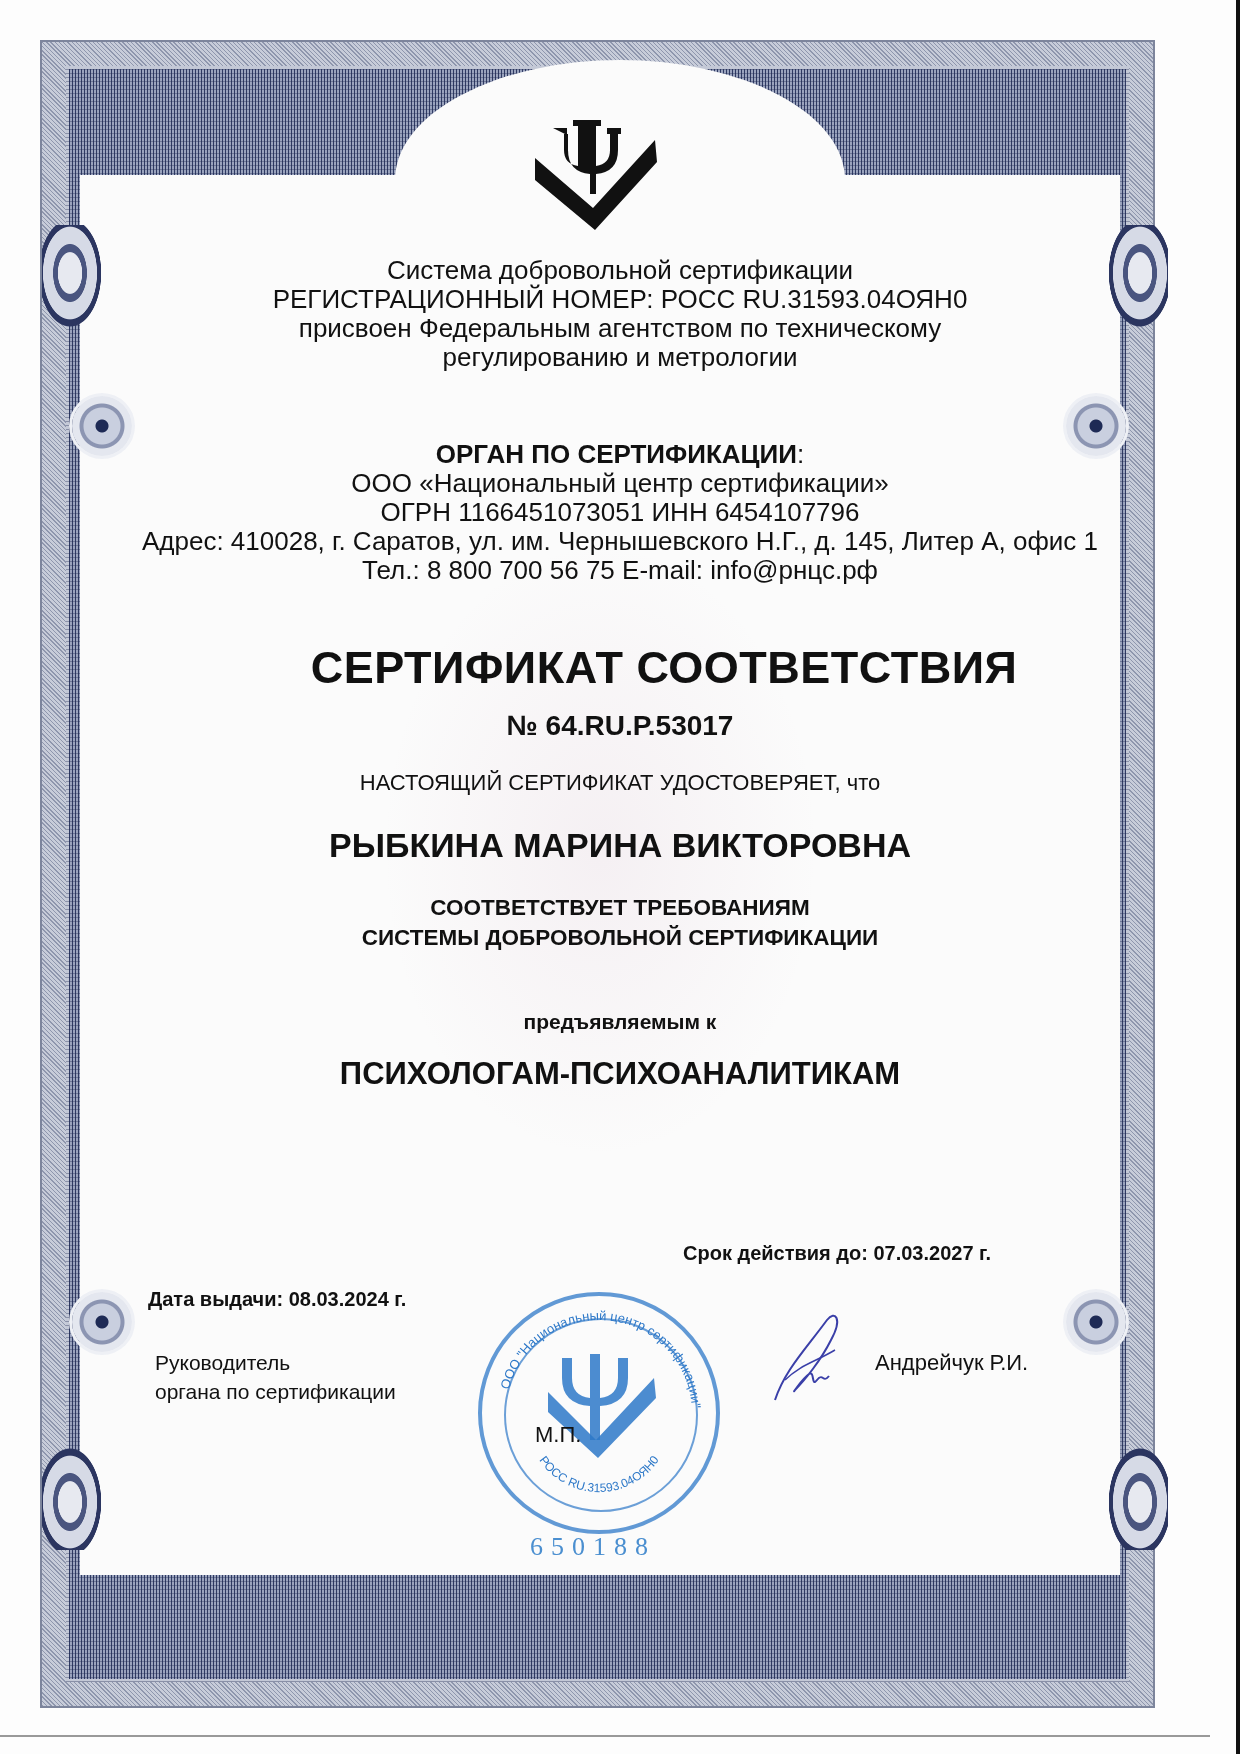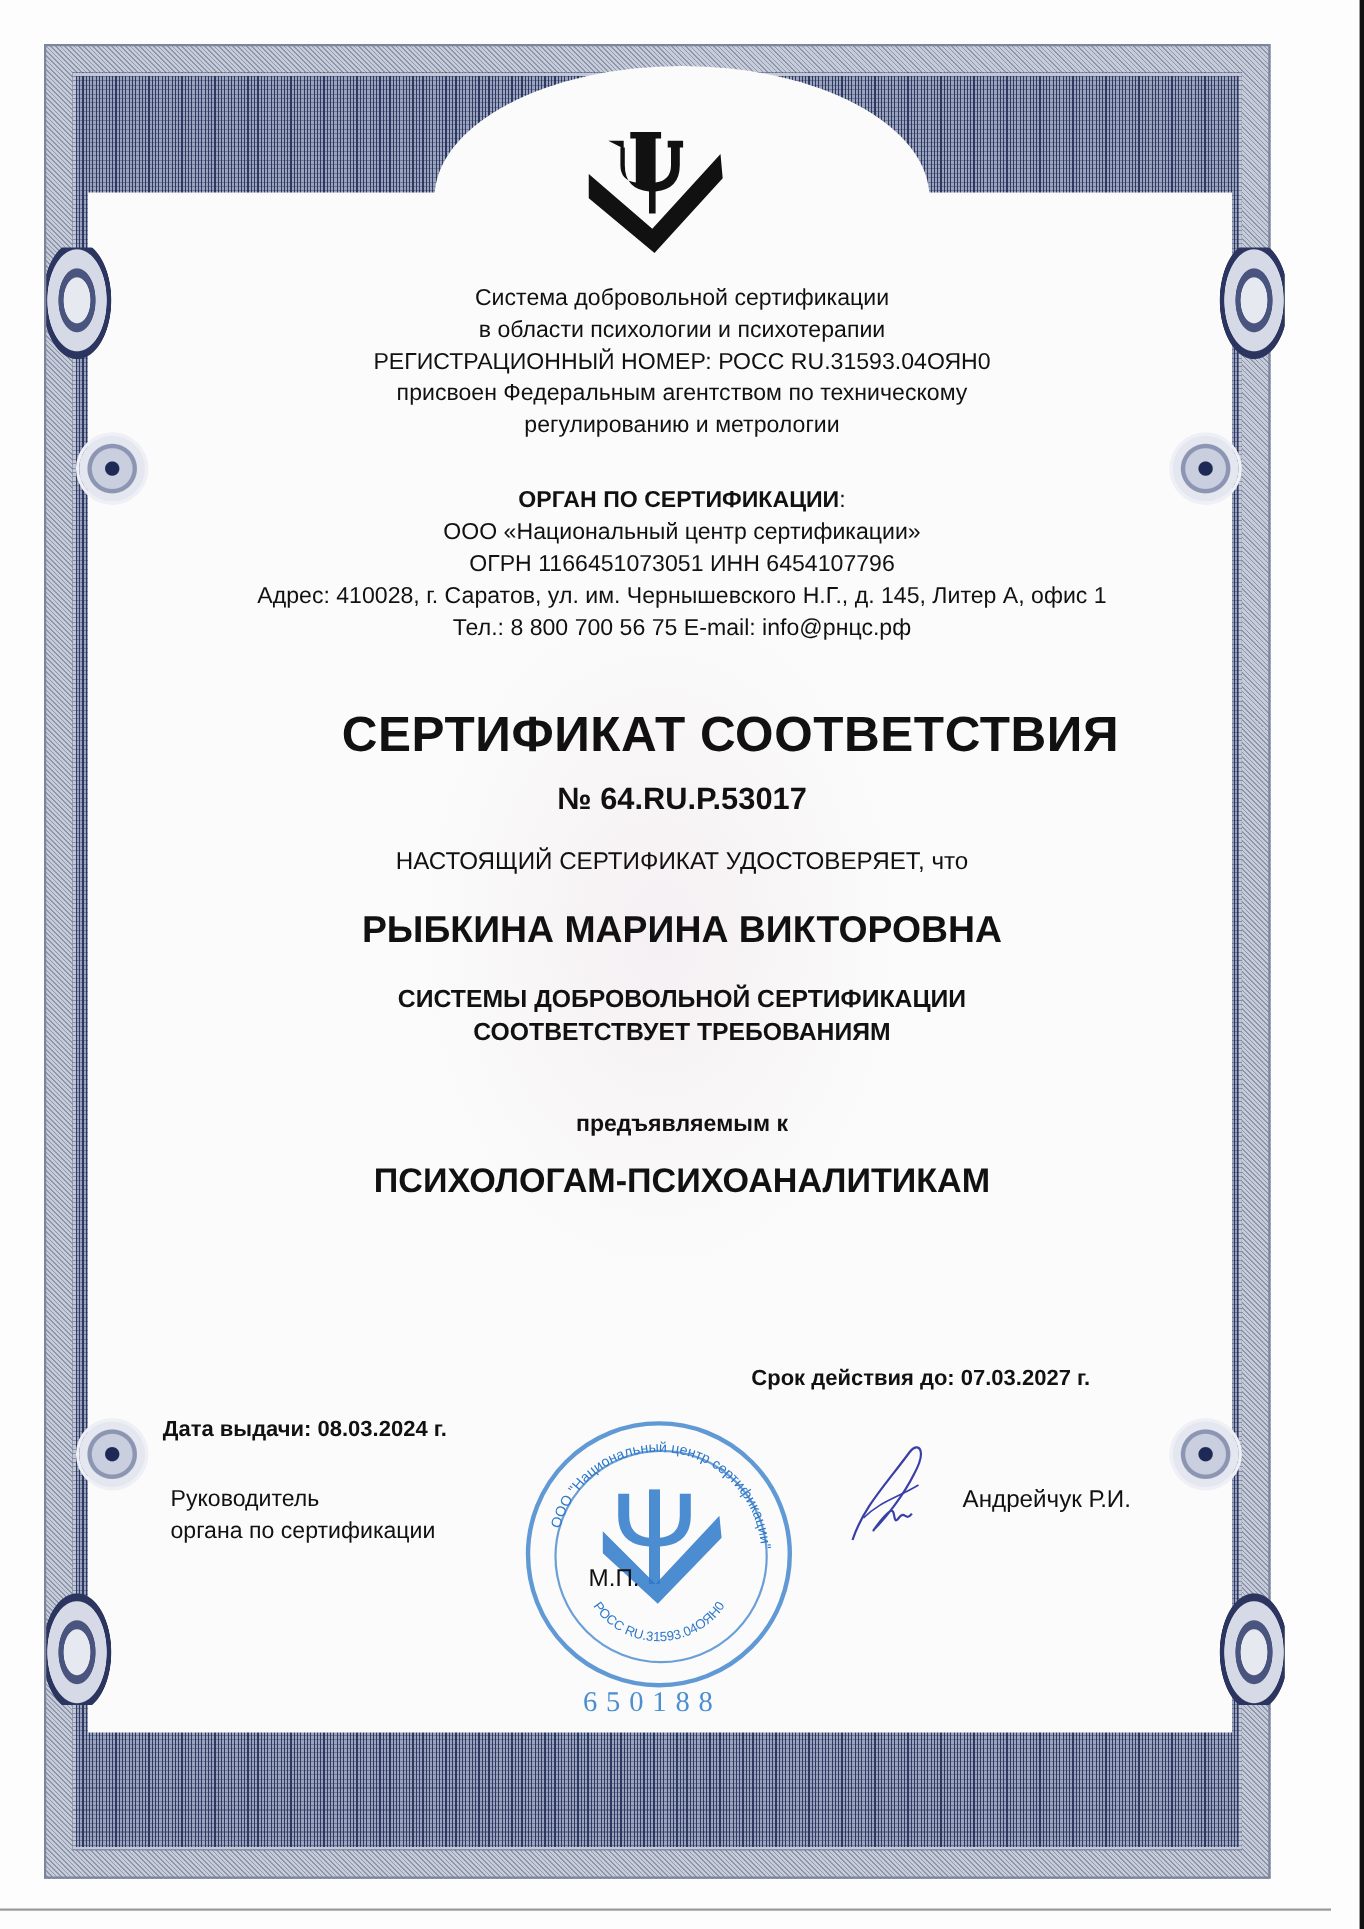--- a/index.html
+++ b/index.html
@@ -27,21 +27,21 @@
   .rosette { position:absolute; width:60px; height:60px; border-radius:50%;
     background: radial-gradient(circle, #1e2a55 0 6px, #c9cfdf 7px 18px, #8c95b2 19px 22px, #e4e7ef 23px);
     box-shadow: 0 0 0 3px #eef0f5; }
   .scroll { position:absolute; width:70px; height:120px;
     background: radial-gradient(ellipse at 40% 40%, #e7e9f0 0 20%, #4a557f 21% 28%, #d6dae6 29% 45%, #2b3560 46% 52%, transparent 53%); }
   .watermark { position:absolute; left:380px; top:540px; width:440px; height:620px; border-radius:45%;
     background: radial-gradient(ellipse, rgba(190,140,170,.10), rgba(190,140,170,0) 70%); }
 
   .logo { position:absolute; left:535px; top:120px; width:135px; height:115px; }
   .center { position:absolute; left:0; width:1240px; text-align:center; }
-  .t20 { font-size:21px; line-height:29px; }
+  .t20 { font-size:26px; line-height:29px; }
   .bold { font-weight:bold; }
   .title { font-size:45px; font-weight:bold; letter-spacing:0.5px; }
   .num { font-size:28px; font-weight:bold; }
   .name { font-size:34px; font-weight:bold; }
   .req { font-size:22.5px; font-weight:bold; line-height:30px; }
   .prof { font-size:31px; font-weight:bold; }
   .abs { position:absolute; }
   .stamp { position:absolute; left:478px; top:1292px; width:242px; height:242px; border-radius:50%;
     border:4px solid rgba(45,120,200,.75); box-sizing:border-box; }
   .stamp-inner { position:absolute; left:22px; top:22px; width:190px; height:190px; border-radius:50%;
@@ -74,42 +74,41 @@
 
 <div class="watermark"></div>
 
 <svg class="logo" viewBox="0 0 135 115">
   <polygon points="0,38 58,88 120,20 122,42 60,110 0,60" fill="#111"></polygon>
   <path d="M18,8 h14 v6 h-3 v16 q0,14 14,16 v-40 h-5 v-6 h28 v6 h-5 v40 q14,-2 14,-16 v-16 h-3 v-6 h14 v6 h-3 v16 q0,22 -22,24 v20 h-6 v-20 q-22,-2 -22,-24 v-16 h-3 z" fill="#111"></path>
 </svg>
 
 <div class="center t20" style="top:256px;">
   <div>Система добровольной сертификации</div>
-  <div>в области психологии и психотерапии</div>
   <div>РЕГИСТРАЦИОННЫЙ НОМЕР: РОСС RU.31593.04ОЯН0</div>
   <div>присвоен Федеральным агентством по техническому</div>
   <div>регулированию и метрологии</div>
 </div>
 
 <div class="center t20" style="top:440px;">
   <div><span class="bold">ОРГАН ПО СЕРТИФИКАЦИИ</span><span>:</span></div>
   <div>ООО «Национальный центр сертификации»</div>
   <div>ОГРН 1166451073051 ИНН 6454107796</div>
   <div>Адрес: 410028, г. Саратов, ул. им. Чернышевского Н.Г., д. 145, Литер А, офис 1</div>
   <div>Тел.: 8 800 700 56 75 E-mail: info@рнцс.рф</div>
 </div>
 
 <div class="center title" style="top:642px;padding-left:44px;">СЕРТИФИКАТ СООТВЕТСТВИЯ</div>
 <div class="center num" style="top:710px;">№ 64.RU.P.53017</div>
 <div class="center t20" style="top:768px;font-size:22px;">НАСТОЯЩИЙ СЕРТИФИКАТ УДОСТОВЕРЯЕТ, что</div>
 <div class="center name" style="top:826px;">РЫБКИНА МАРИНА ВИКТОРОВНА</div>
 
 <div class="center req" style="top:893px;">
+  <div>СООТВЕТСТВУЕТ ТРЕБОВАНИЯМ</div>
   <div>СИСТЕМЫ ДОБРОВОЛЬНОЙ СЕРТИФИКАЦИИ</div>
-  <div>СООТВЕТСТВУЕТ ТРЕБОВАНИЯМ</div>
 </div>
 <div class="center bold" style="top:1010px;font-size:21px;">предъявляемым к</div>
 <div class="center prof" style="top:1056px;">ПСИХОЛОГАМ-ПСИХОАНАЛИТИКАМ</div>
 
 <div class="abs bold" style="left:148px;top:1288px;font-size:20px;">Дата выдачи: 08.03.2024 г.</div>
 <div class="abs bold" style="left:683px;top:1242px;font-size:20px;">Срок действия до: 07.03.2027 г.</div>
 
 <div class="abs" style="left:155px;top:1348px;font-size:21px;line-height:29px;">
   <div>Руководитель</div>
   <div>органа по сертификации</div>

